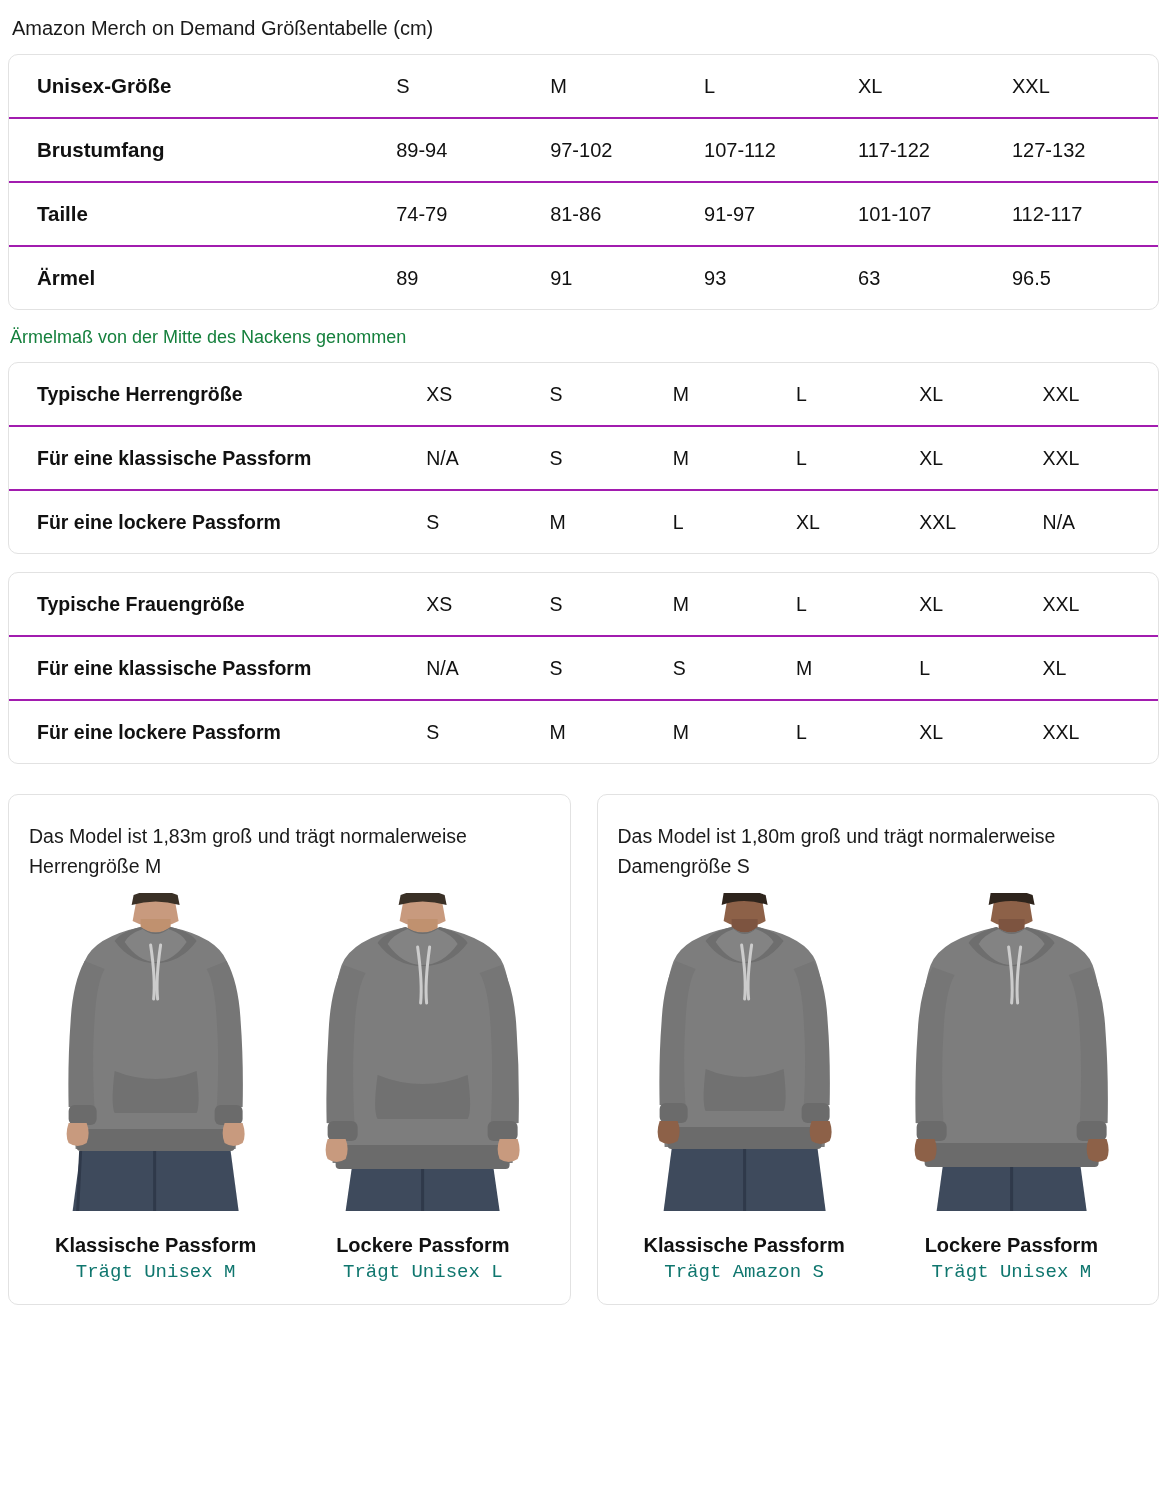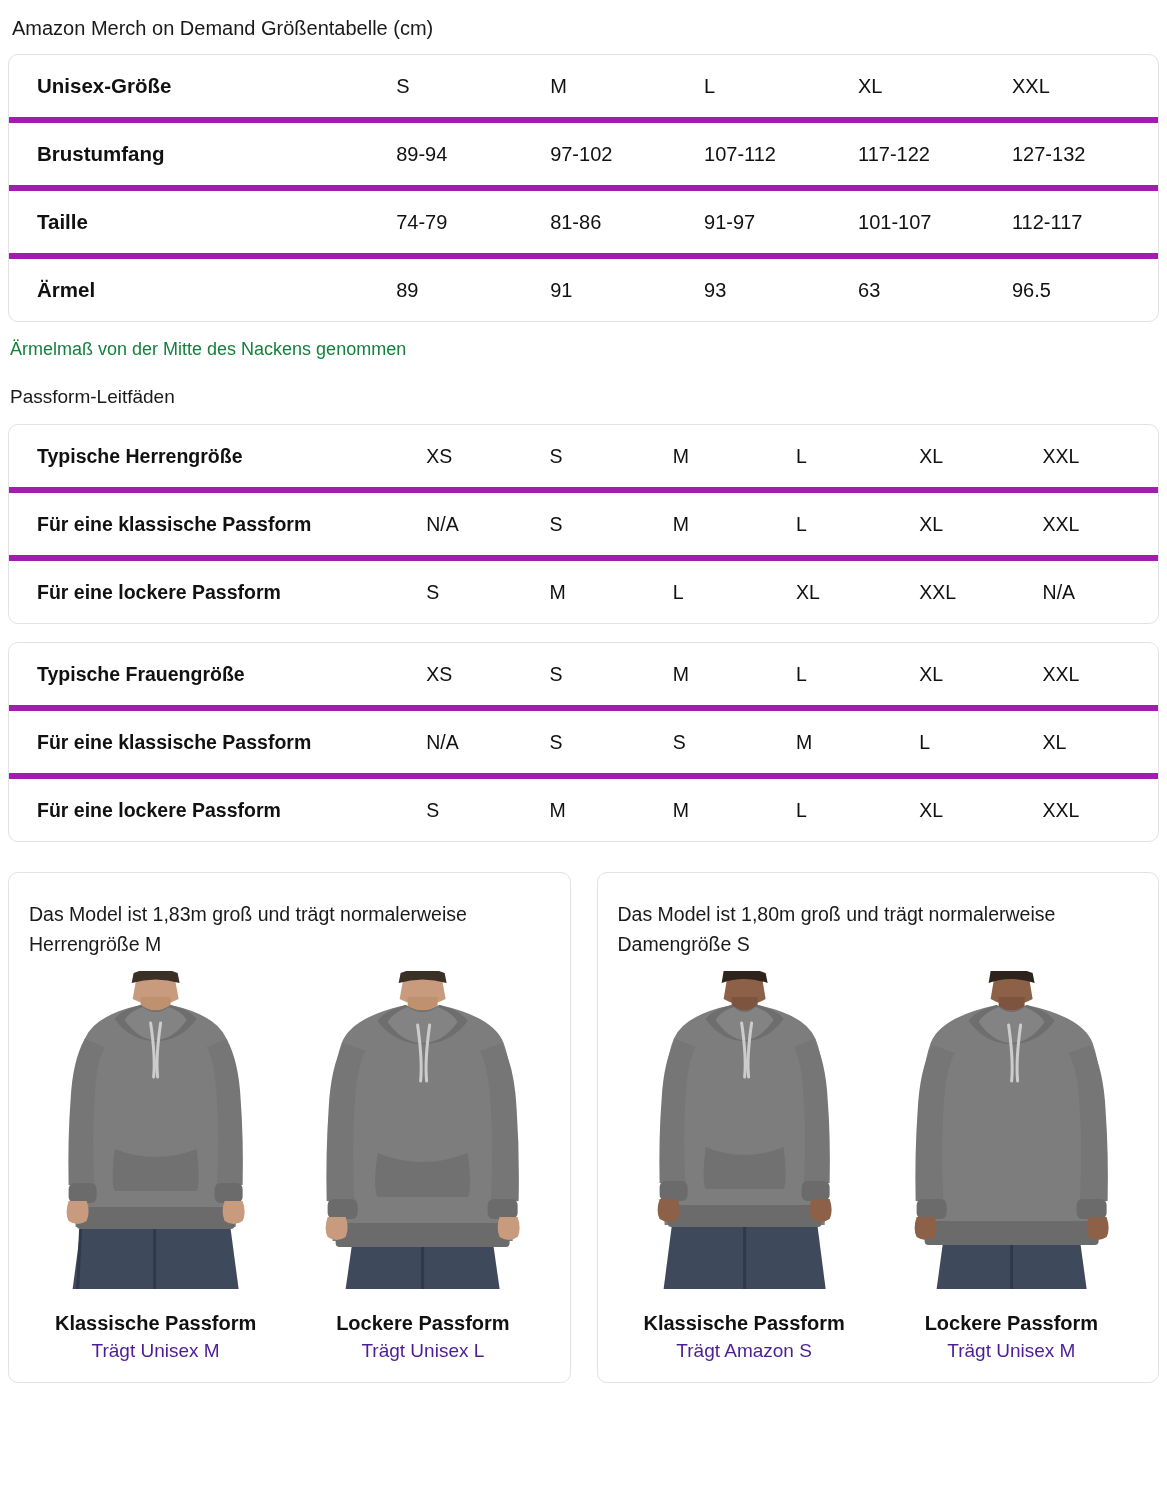--- a/index.html
+++ b/index.html
@@ -46,21 +46,21 @@
     border: 1px solid #e2e2e2;
     border-radius: 10px;
     overflow: hidden;
     background: #fff;
   }
   table.sz td {
     padding: 0;
     vertical-align: middle;
   }
   table.sz tr + tr td {
-    border-top: 6px solid #a21caf;
+    border-top: 2px solid #a21caf;
   }
   .cell {
     padding: 17px 10px 17px 8px;
     font-size: 20px;
     line-height: 28px;
     color: #111;
     white-space: nowrap;
   }
   .rowhead .cell {
     font-weight: bold;
@@ -110,21 +110,22 @@
   .fig-title {
     font-weight: bold;
     font-size: 20px;
     line-height: 28px;
     margin-top: 8px;
     color: #111;
   }
   .fig-sub {
     font-size: 19px;
     line-height: 27px;
-    color: #4c1d95;
+    color: #0f766e;
+    font-family: Liberation Mono, monospace;
   }
 </style>
 </head>
 <body>
 
 <div class="page">
 
   <div class="doc-title">Amazon Merch on Demand Größentabelle (cm)</div>
 
   <table class="sz main-table">
@@ -207,21 +208,20 @@
           </td>
         <td class="valcell">
             <div class="cell">96.5</div>
           </td>
       </tr>
     </tbody>
   </table>
 
   <div class="note">Ärmelmaß von der Mitte des Nackens genommen</div>
 
-  <div class="section-label">Passform-Leitfäden</div>
 
   <table class="sz fit-table">
     <tbody>
       <tr>
         <td class="rowhead">
             <div class="cell">Typische Herrengröße</div>
           </td>
         <td class="valcell">
             <div class="cell">XS</div>
           </td>

